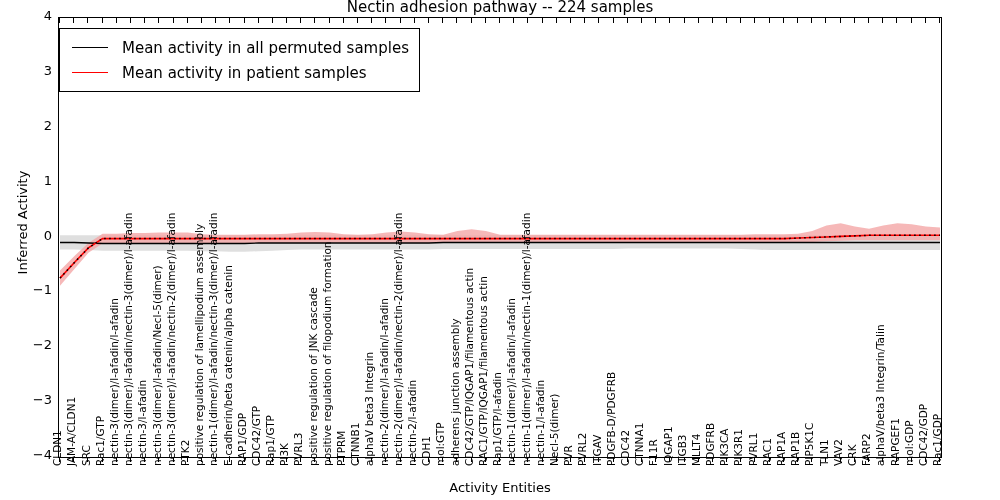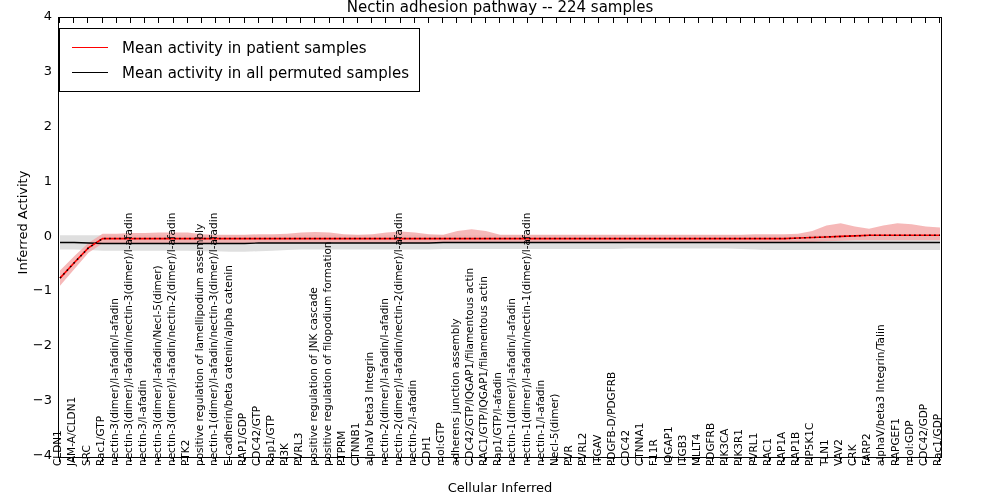--- a/index.html
+++ b/index.html
@@ -387,26 +387,26 @@
       <div class="x-tick-mark" style="left: 852.613px;"></div>
       <div class="x-tick-mark top" style="left: 852.613px;"></div>
       <div class="x-label" style="left: 870.006px; bottom: 34px;">CDC42/GDP</div>
       <div class="x-tick-mark" style="left: 866.806px;"></div>
       <div class="x-tick-mark top" style="left: 866.806px;"></div>
       <div class="x-label" style="left: 884.2px; bottom: 34px;">Rac1/GDP</div>
       <div class="x-tick-mark" style="left: 881px;"></div>
       <div class="x-tick-mark top" style="left: 881px;"></div>
     </div>
 
-  <div id="x-axis-label">Cellular Inferred</div>
+  <div id="x-axis-label">Activity Entities</div>
 
   <div id="legend">
+    <div class="legend-row">
+      <span class="legend-swatch" style="border-top-color: rgb(0, 0, 0);"></span>
+      <span class="legend-text">Mean activity in all permuted samples</span>
+    </div>
     <div class="legend-row">
       <span class="legend-swatch" style="border-top-color: rgb(255, 0, 0);"></span>
       <span class="legend-text">Mean activity in patient samples</span>
     </div>
-    <div class="legend-row">
-      <span class="legend-swatch" style="border-top-color: rgb(0, 0, 0);"></span>
-      <span class="legend-text">Mean activity in all permuted samples</span>
-    </div>
   </div>
 
 </div>
 
 </body></html>

